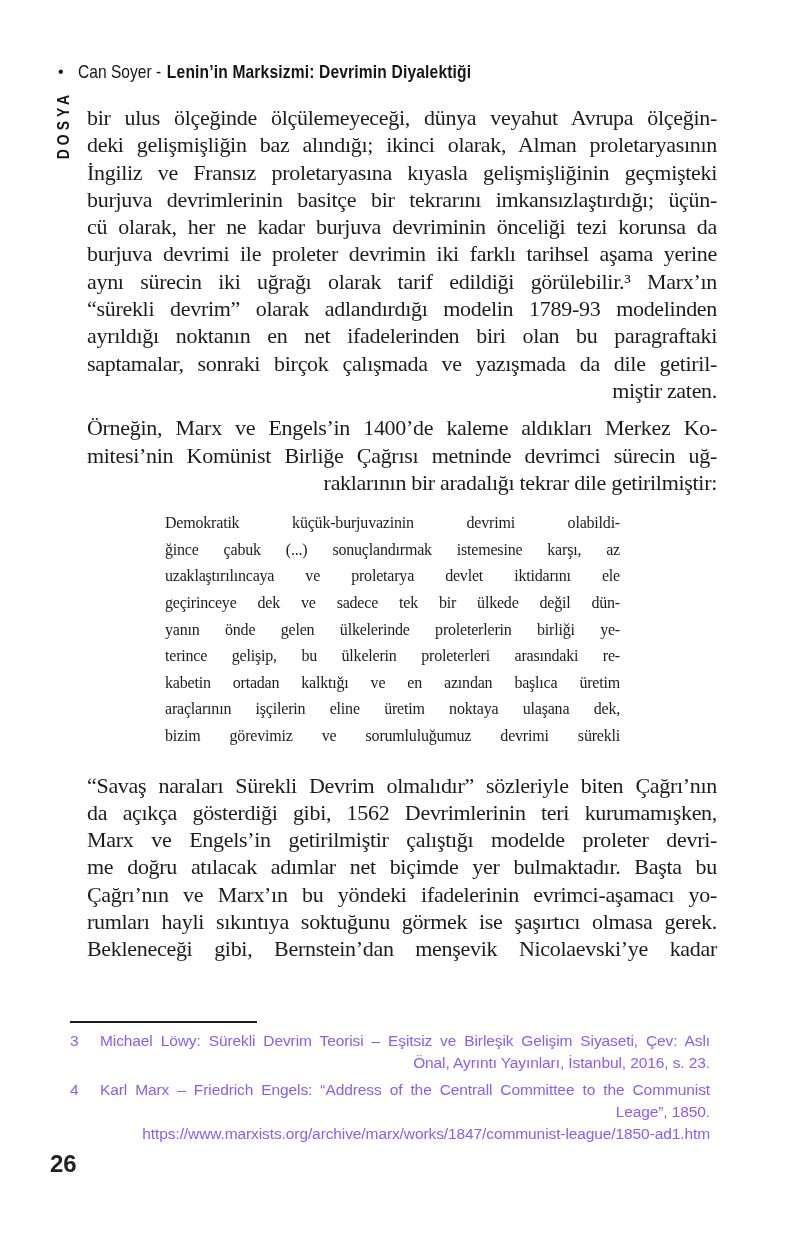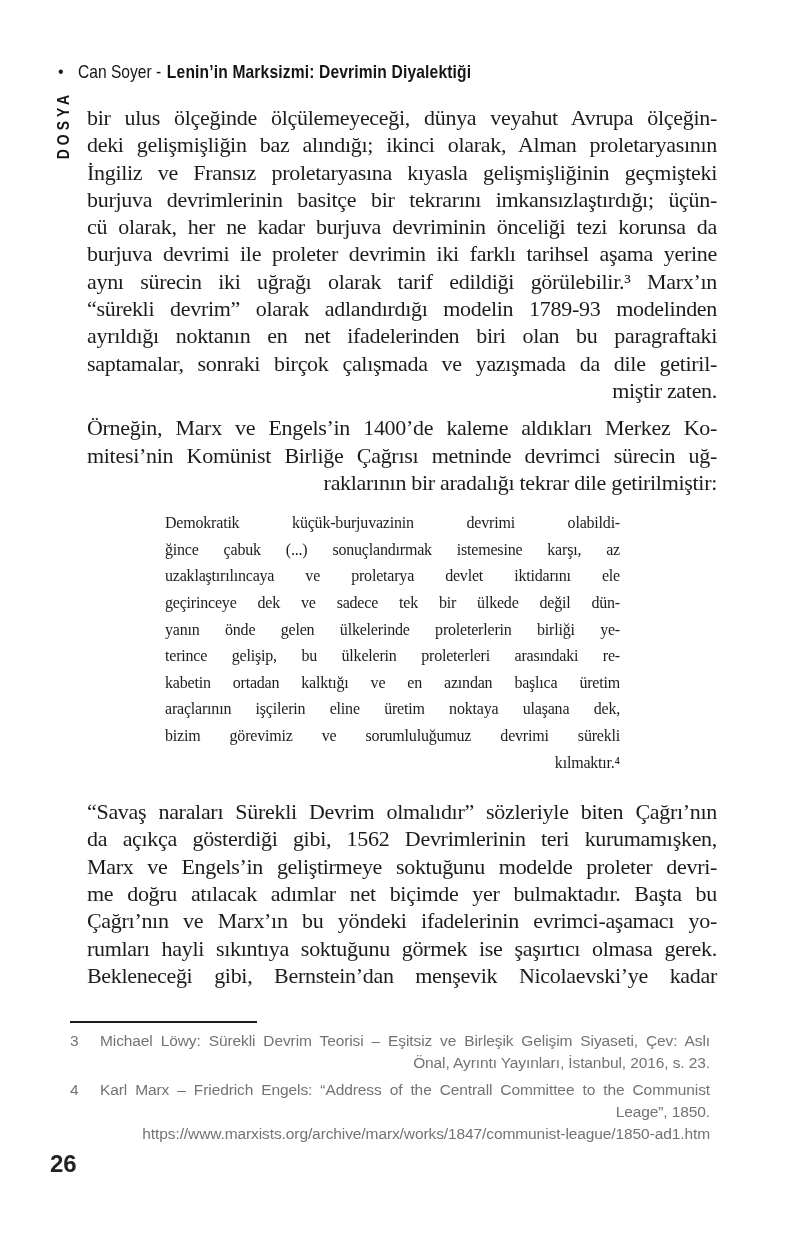--- a/index.html
+++ b/index.html
@@ -49,21 +49,21 @@
     margin-left:78px;width:455px;
     font-size:16px;line-height:26.6px;letter-spacing:-0.2px;
   }
   .line{text-align:right;}
   .line.j{text-align:justify;text-align-last:justify;}
   
   .footnotes{
     position:absolute;left:70px;top:1021px;width:640px;
     font-family:"Liberation Sans",sans-serif;
     font-size:15.5px;line-height:22px;letter-spacing:-0.1px;
-    color:#737373;
+    color:#8b5cf6;
   }
   .fn-rule{width:187px;height:2px;background:#1c1c1c;margin-bottom:7px;}
   .fn-item{margin-bottom:5px;}
   .fn-num{display:inline-block;min-width:30px;}
   
   .page-number{
     position:absolute;left:50px;top:1150px;
     font-family:"Liberation Sans",sans-serif;
     font-weight:700;font-size:24px;color:#222222;
   }
@@ -106,26 +106,25 @@
       <div class="block quote">
         <div class="line j">Demokratik küçük-burjuvazinin devrimi olabildi-</div>
         <div class="line j">ğince çabuk (...) sonuçlandırmak istemesine karşı, az</div>
         <div class="line j">uzaklaştırılıncaya ve proletarya devlet iktidarını ele</div>
         <div class="line j">geçirinceye dek ve sadece tek bir ülkede değil dün-</div>
         <div class="line j">yanın önde gelen ülkelerinde proleterlerin birliği ye-</div>
         <div class="line j">terince gelişip, bu ülkelerin proleterleri arasındaki re-</div>
         <div class="line j">kabetin ortadan kalktığı ve en azından başlıca üretim</div>
         <div class="line j">araçlarının işçilerin eline üretim noktaya ulaşana dek,</div>
         <div class="line j">bizim görevimiz ve sorumluluğumuz devrimi sürekli</div>
-        <div class="line">kılmaktır.⁴</div>
       </div>
       <div class="block para">
         <div class="line j">“Savaş naraları Sürekli Devrim olmalıdır” sözleriyle biten Çağrı’nın</div>
         <div class="line j">da açıkça gösterdiği gibi, 1562 Devrimlerinin teri kurumamışken,</div>
-        <div class="line j">Marx ve Engels’in geliştirmeye soktuğunu modelde proleter devri-</div>
+        <div class="line j">Marx ve Engels’in getirilmiştir çalıştığı modelde proleter devri-</div>
         <div class="line j">me doğru atılacak adımlar net biçimde yer bulmaktadır. Başta bu</div>
         <div class="line j">Çağrı’nın ve Marx’ın bu yöndeki ifadelerinin evrimci-aşamacı yo-</div>
         <div class="line j">rumları hayli sıkıntıya soktuğunu görmek ise şaşırtıcı olmasa gerek.</div>
         <div class="line j">Bekleneceği gibi, Bernstein’dan menşevik Nicolaevski’ye kadar</div>
       </div>
     </div>
 
   <div class="footnotes">
     <div class="fn-rule"></div>
     <div id="fn-list">

